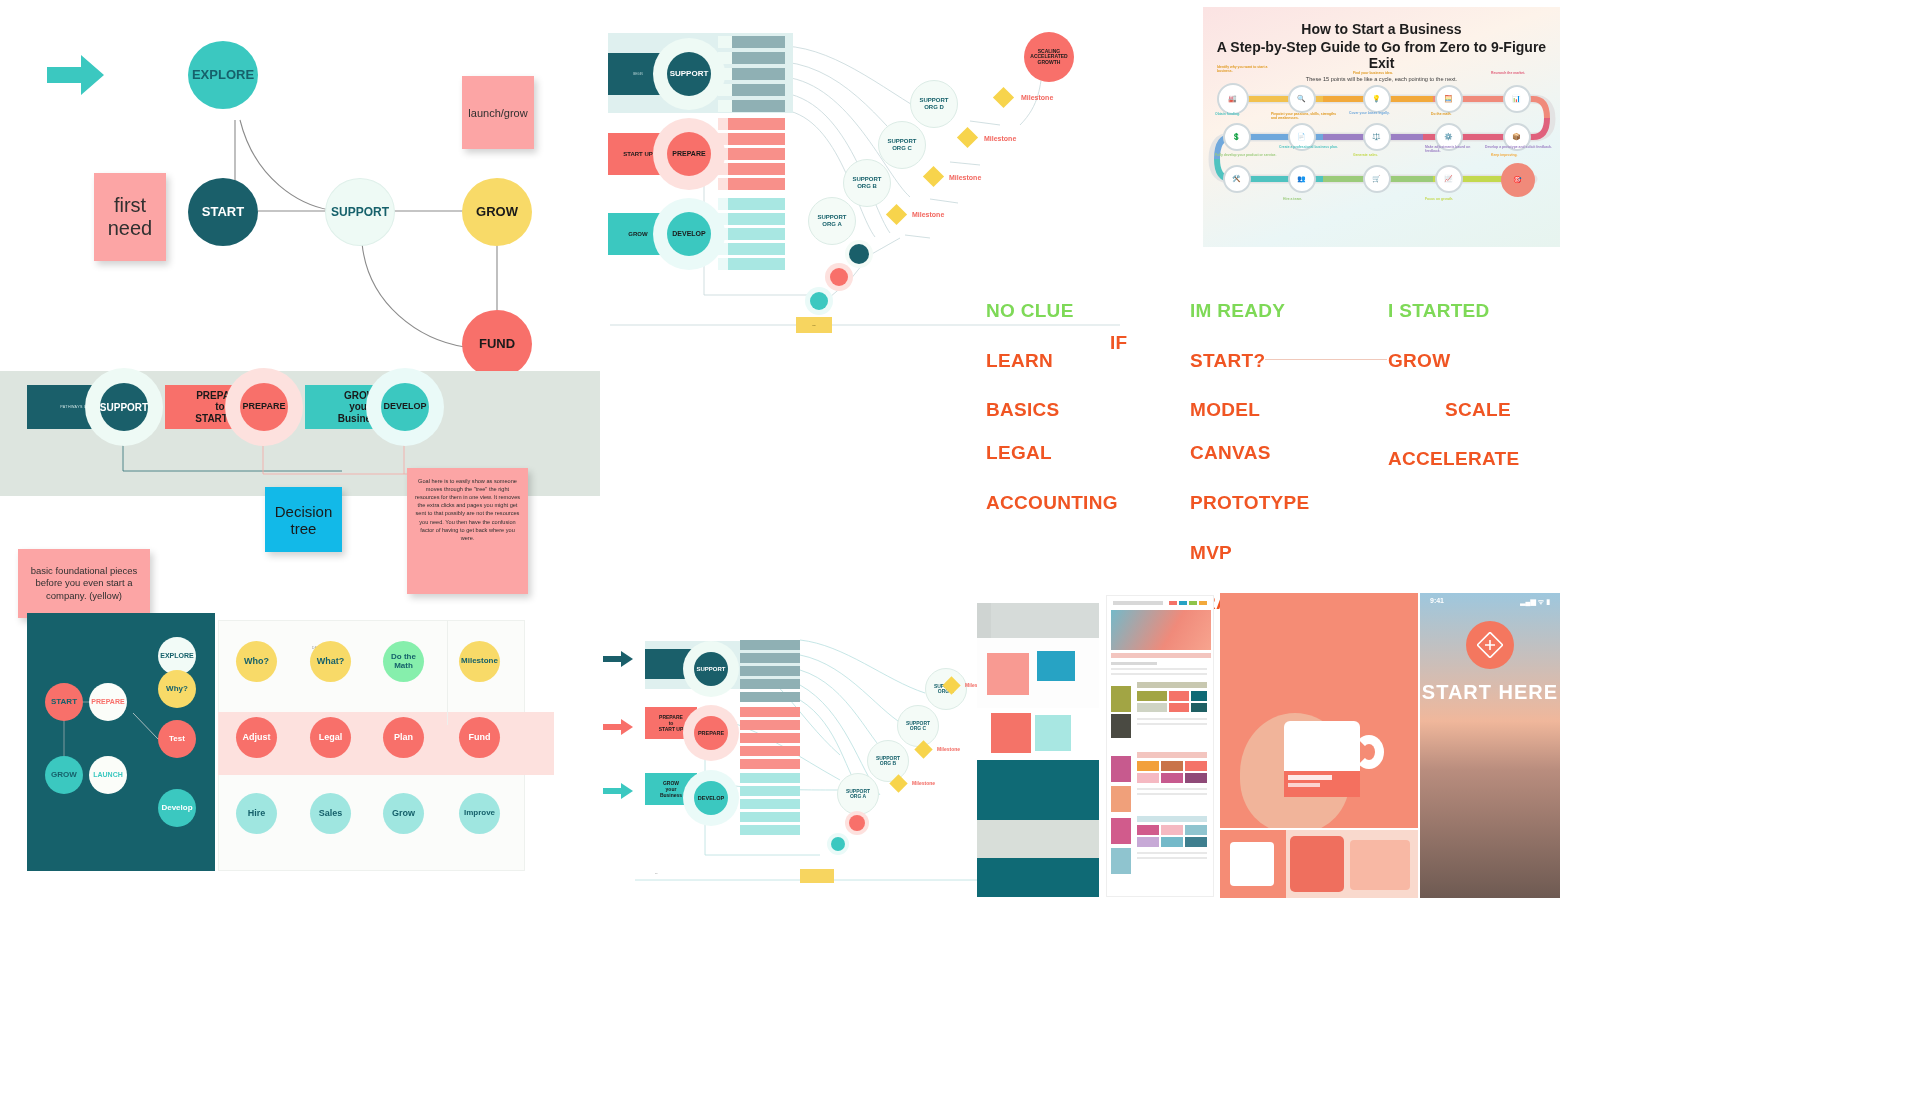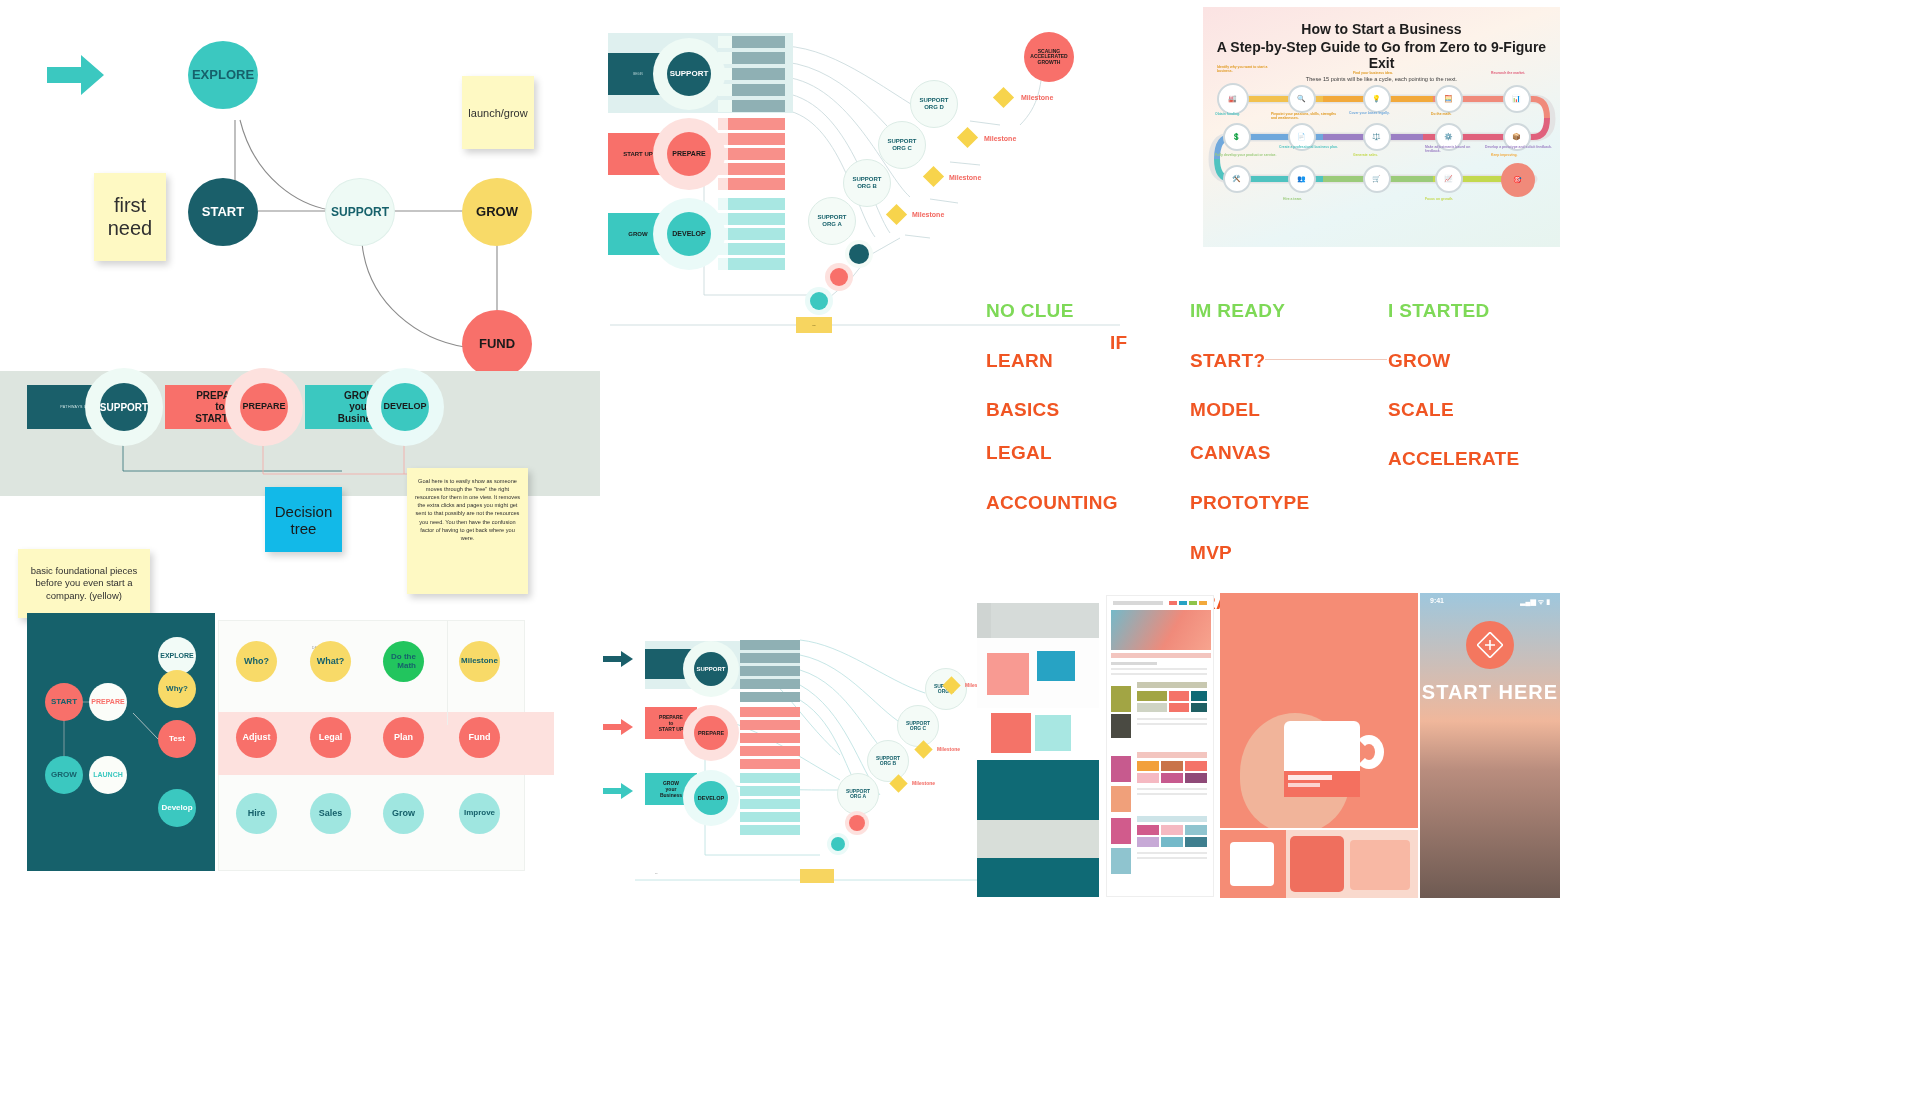--- a/index.html
+++ b/index.html
@@ -9,21 +9,21 @@
     font-family:"Liberation Sans", sans-serif;
   }
   .abs { position:absolute; }
 
   
   .sticky {
     position:absolute; display:flex; align-items:center; justify-content:center;
     text-align:center; box-shadow:3px 4px 7px rgba(0,0,0,.18);
     color:#303030;
   }
-  .sticky-yellow { background:#fef9c3; }
+  .sticky-yellow { background:#fca5a5; }
   .sticky-blue { background:#12b9e8; }
 
   
   .node {
     position:absolute; display:flex; align-items:center; justify-content:center;
     border-radius:50%; font-weight:bold; text-align:center; line-height:1.05;
   }
 
   
   #panel-tree { left:0; top:0; width:600px; height:400px; }
@@ -231,21 +231,21 @@
   <span>DATA TRACKER</span>
 </div>
 <div class="abs" style="left:447px; top:620px; width:1px; height:105px; background:#edf0ed;"></div>
 
 <div class="gnode" style="left:236px; top:641px; width:41px;height:41px;background:#f8da68;color:#16616b;">
   <span>Who?</span>
   </div>
 <div class="gnode" style="left:310px; top:641px; width:41px;height:41px;background:#f8da68;color:#16616b;">
   <span>What?</span>
   </div>
-<div class="gnode" style="left:383px; top:641px; width:41px;height:41px;background:#22c55e;color:#16616b;white-space:pre-line;font-size:8px;text-align:right;">
+<div class="gnode" style="left:383px; top:641px; width:41px;height:41px;background:#86efac;color:#16616b;white-space:pre-line;font-size:8px;">
   <span>Do the
 Math</span></div>
 <div class="gnode" style="left:459px; top:641px; width:41px;height:41px;background:#f8da68;color:#16616b;font-size:8px;">
   <span>Milestone</span>
   </div>
 
 <div class="gnode" style="left:236px; top:717px; width:41px;height:41px;background:#f8706a;color:#ffffff;">
   <span>Adjust</span>
   </div>
 <div class="gnode" style="left:310px; top:717px; width:41px;height:41px;background:#f8706a;color:#ffffff;">
@@ -521,21 +521,21 @@
   <div class="witem" style="margin-bottom:21px;">MODEL</div>
   <div class="witem" style="margin-bottom:28px;">CANVAS</div>
   <div class="witem" style="margin-bottom:28px;">PROTOTYPE</div>
   <div class="witem" style="margin-bottom:28px;">MVP</div>
   <div class="witem">TRACTION</div>
 </div>
 
 <div class="wcol" style="left:1388px; top:300px; width:180px;">
   <div class="whead" style="margin-bottom:28px;">I STARTED</div>
   <div class="witem" style="margin-bottom:27px;">GROW</div>
-  <div class="witem" style="margin-bottom:27px;">SCALE</div>
+  <div class="witem" style="margin-bottom:27px;text-align:center;">SCALE</div>
   <div class="witem">ACCELERATE</div>
 </div>
 
 <div class="abs" style="left:1265px; top:359px; width:122px; height:1px; background:#f0c9bb;"></div>
 
 <div id="infographic">
   <div class="ig-title" style="margin-top:14px; font-size:14px;">How to Start a Business</div>
   <div class="ig-title" style="margin-top:2px; font-size:14px;">A Step-by-Step Guide to Go from Zero to 9-Figure Exit</div>
   <div class="ig-title" style="margin-top:5px; font-size:5.6px; font-weight:normal; color:#3b3b3b;">These 15 points will be like a cycle, each pointing to the next.</div>
 

